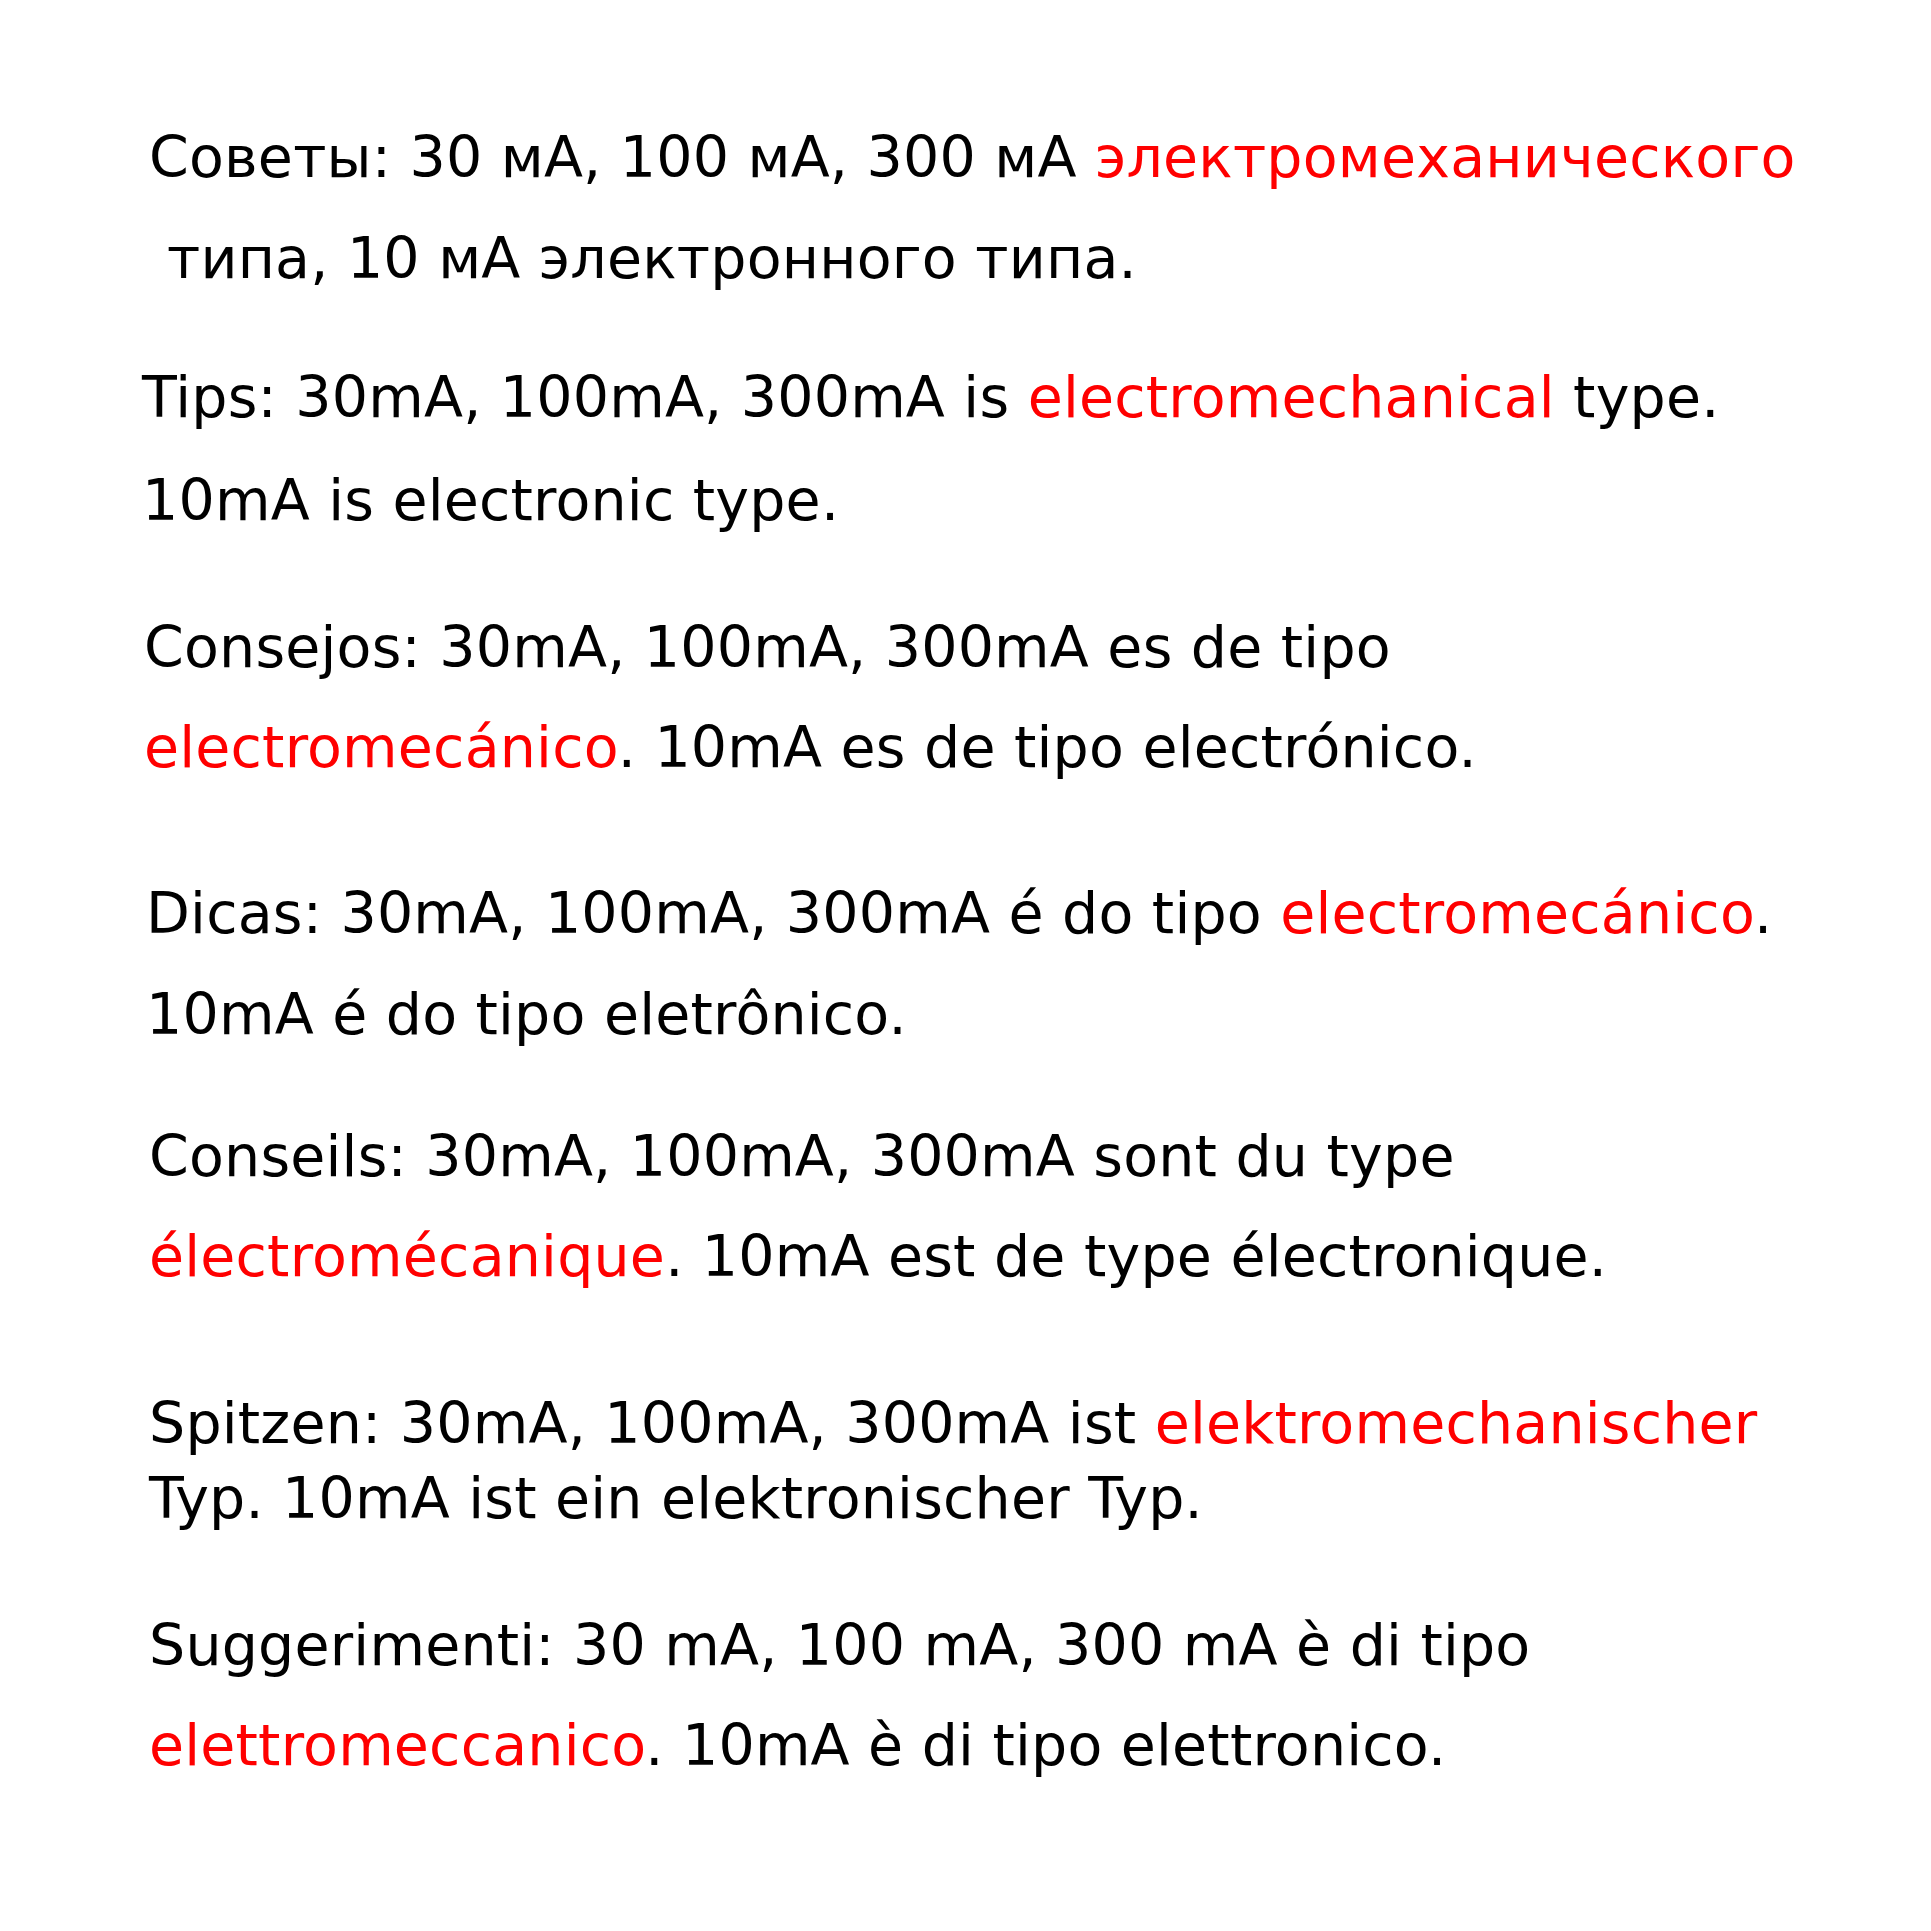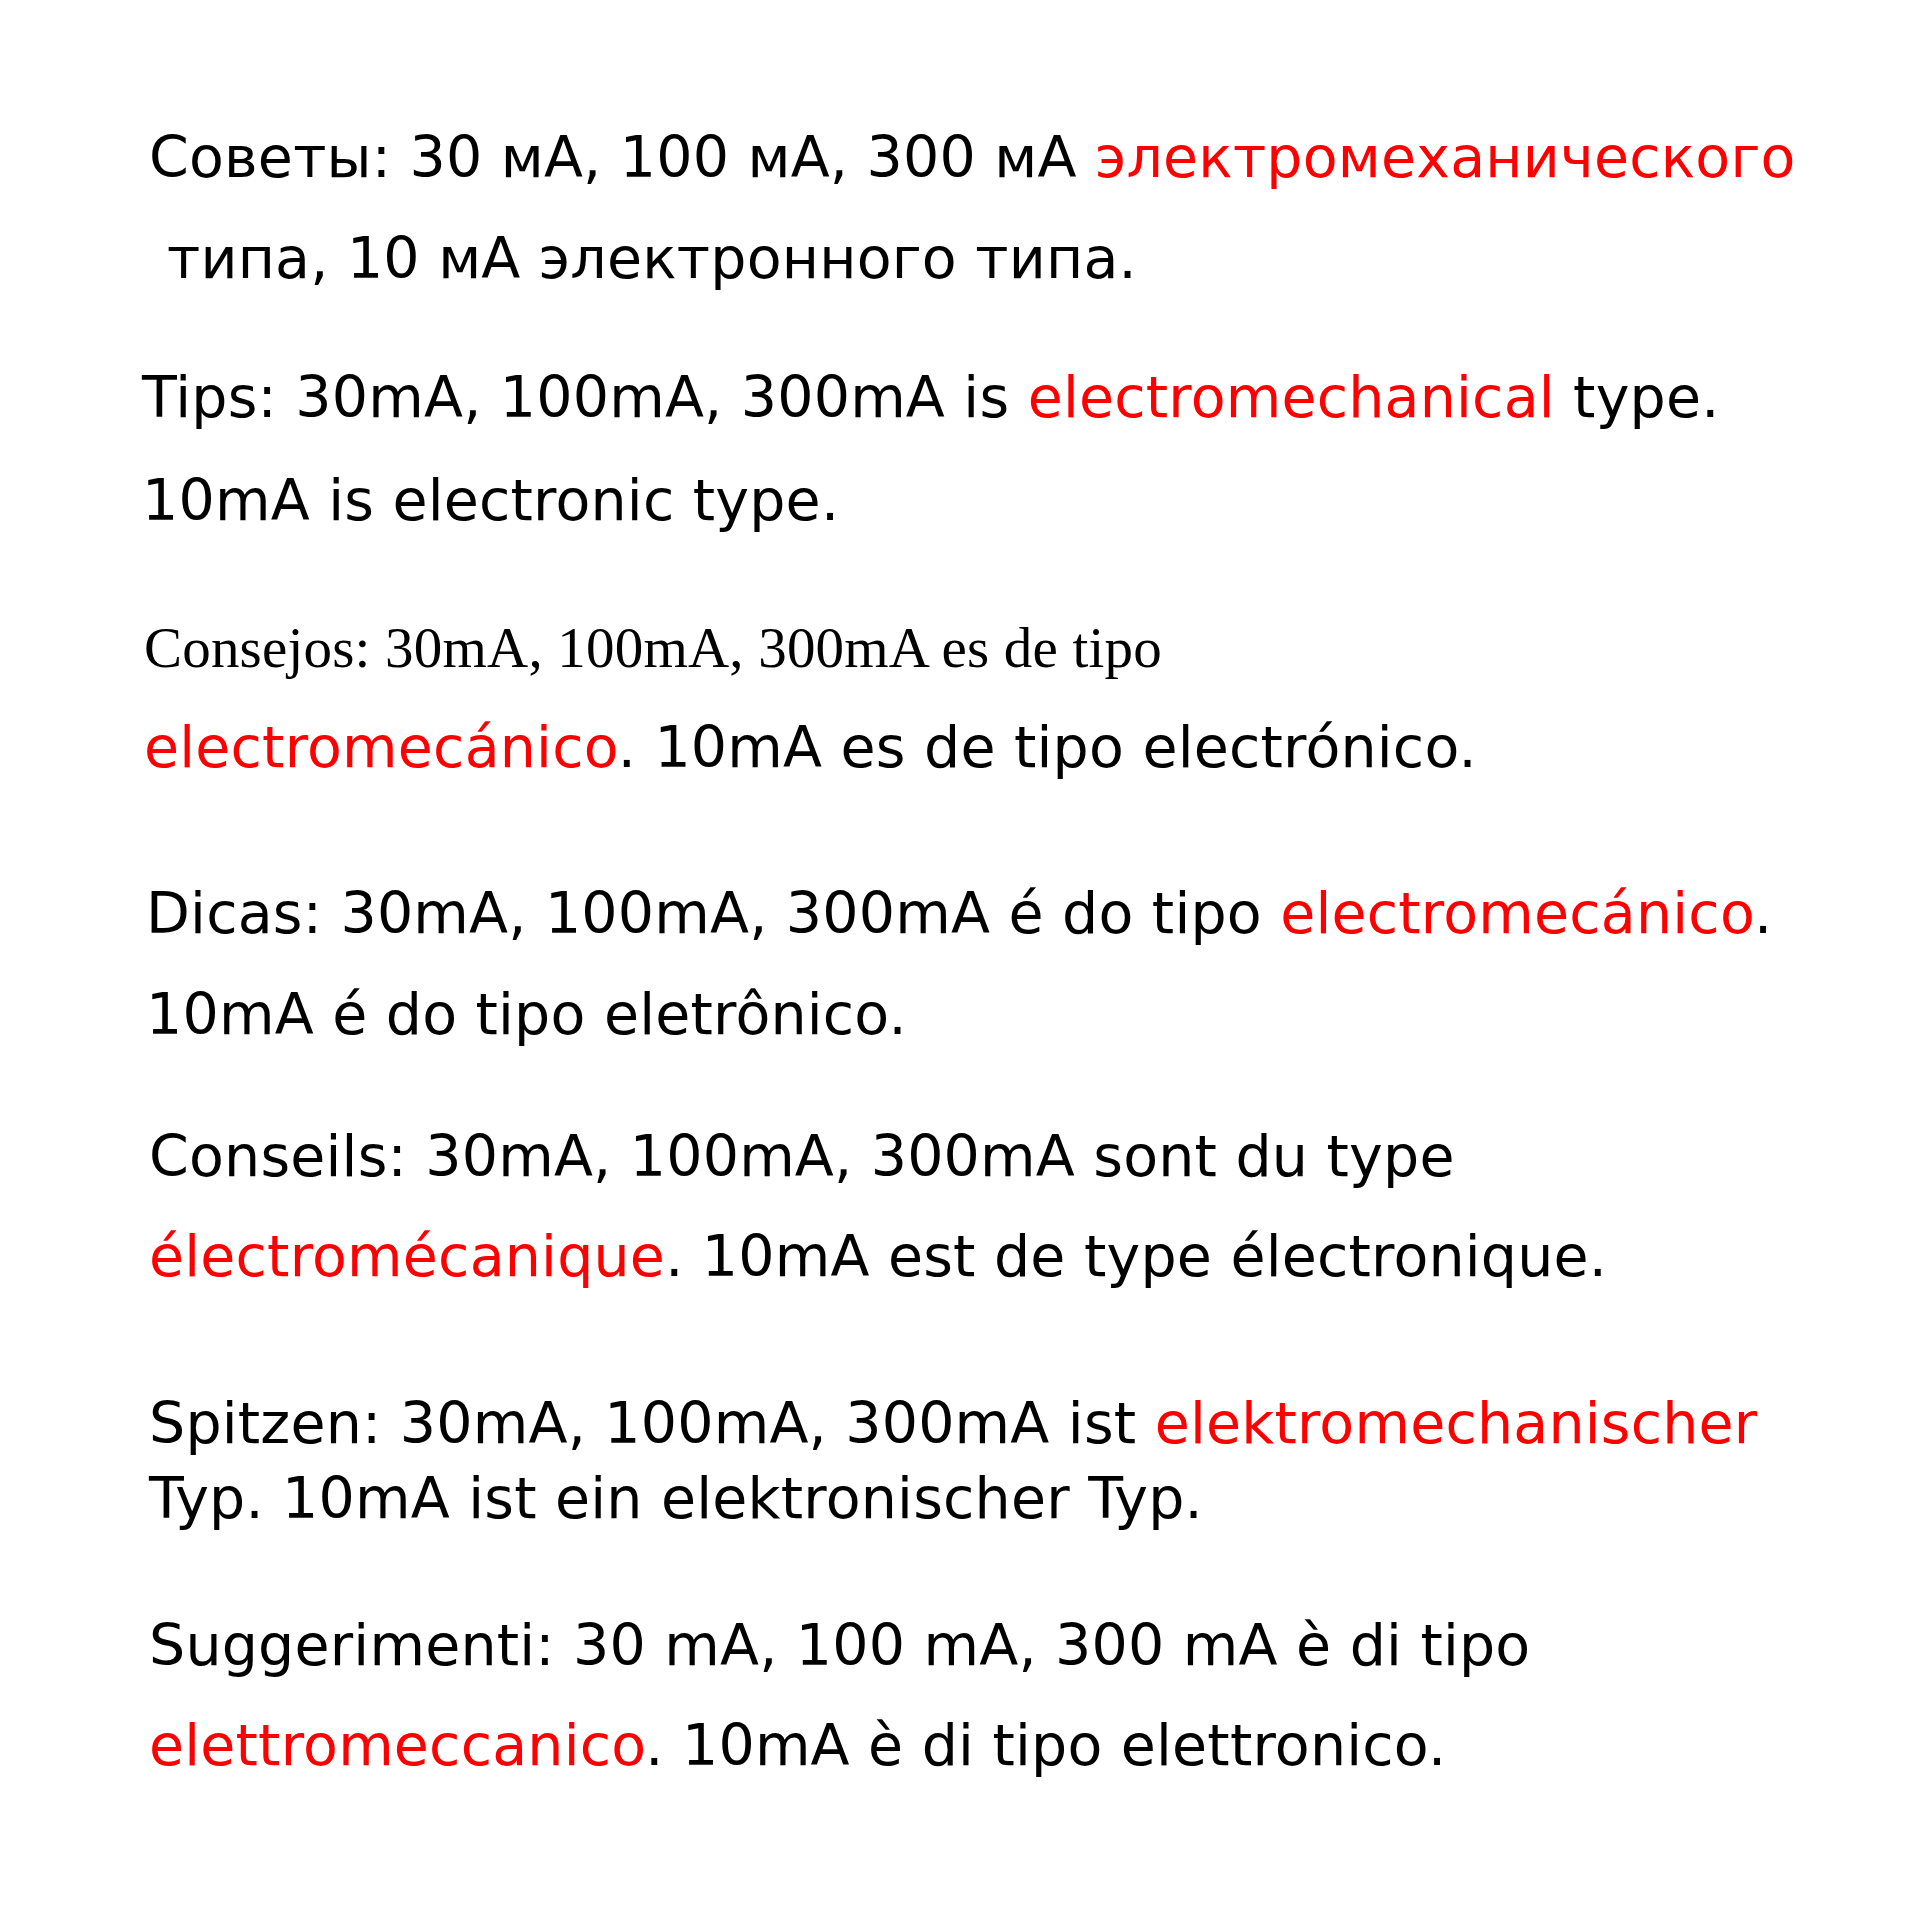--- a/index.html
+++ b/index.html
@@ -35,21 +35,21 @@
     <div class="line" style="left:149px; top:113px;"><span>Советы: 30 мА, 100 мА, 300 мА </span><span class="hl">электромеханического</span><span></span></div>
     <div class="line" style="left:149px; top:214px;margin-left:18px;"><span>типа, 10 мА электронного типа.</span><span class="hl"></span><span></span></div>
   </div>
 
   <div class="paragraph">
     <div class="line" style="left:142px; top:353px;"><span>Tips: 30mA, 100mA, 300mA is </span><span class="hl">electromechanical</span><span> type.</span></div>
     <div class="line" style="left:142px; top:456px;"><span>10mA is electronic type.</span><span class="hl"></span><span></span></div>
   </div>
 
   <div class="paragraph">
-    <div class="line" style="left:144px; top:603px;font-family:Liberation Serif, serif;"><span>Consejos: 30mA, 100mA, 300mA es de tipo</span><span class="hl"></span><span></span></div>
+    <div class="line" style="left:144px; top:603px;"><span>Consejos: 30mA, 100mA, 300mA es de tipo</span><span class="hl"></span><span></span></div>
     <div class="line" style="left:144px; top:703px;"><span></span><span class="hl">electromecánico</span><span>. 10mA es de tipo electrónico.</span></div>
   </div>
 
   <div class="paragraph">
     <div class="line" style="left:146px; top:869px;"><span>Dicas: 30mA, 100mA, 300mA é do tipo </span><span class="hl">electromecánico</span><span>.</span></div>
     <div class="line" style="left:146px; top:970px;"><span>10mA é do tipo eletrônico.</span><span class="hl"></span><span></span></div>
   </div>
 
   <div class="paragraph">
     <div class="line" style="left:149px; top:1112px;"><span>Conseils: 30mA, 100mA, 300mA sont du type</span><span class="hl"></span><span></span></div>

